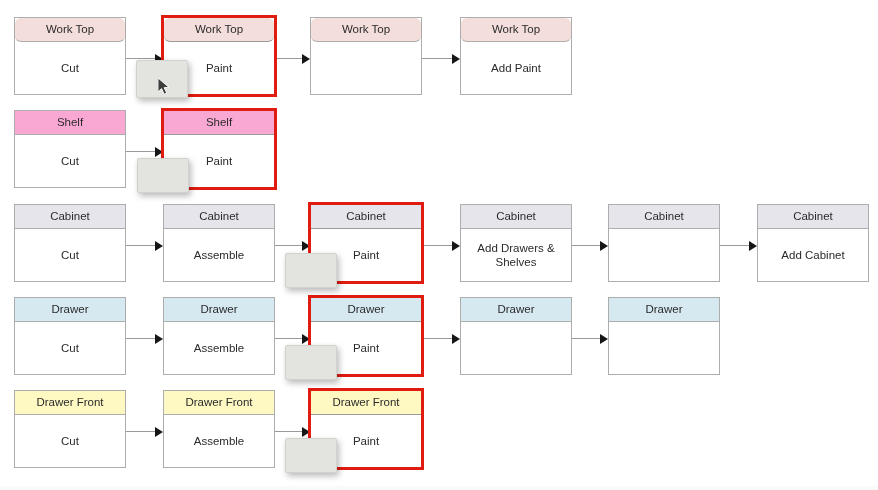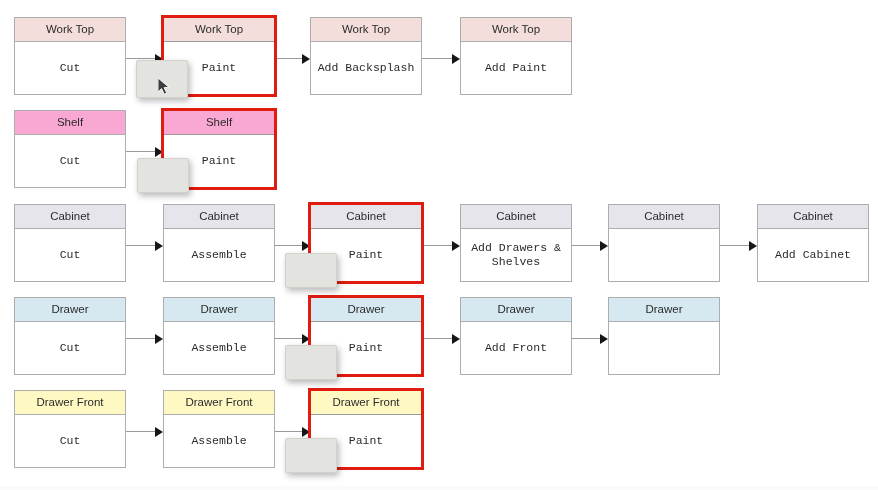--- a/index.html
+++ b/index.html
@@ -54,25 +54,24 @@
     display: flex;
     align-items: center;
     justify-content: center;
     text-align: center;
     font-size: 11.5px;
     color: #2b2b2b;
     line-height: 14px;
     padding: 2px 5px;
     box-sizing: border-box;
     background: #ffffff;
-    font-family: Liberation Mono, monospace;
-  }
-
-  
-  .hdr-worktop     { background: #f3dedb; }
+  }
+
+  
+  .hdr-worktop     { background: #f3dedb; border-radius: 6px; }
   .hdr-shelf       { background: #f9a8d4; }
   .hdr-cabinet     { background: #e7e5ec; }
   .hdr-drawer      { background: #d6e8f0; }
   .hdr-drawerfront { background: #fef9c3; }
 
   
   .connector {
     position: absolute;
     height: 1px;
     background: #9a9a9a;
@@ -129,21 +128,20 @@
     <div class="connector" style="left: 126px; top: 58px; width: 30px;"></div>
     <div class="arrowhead" style="left: 155px; top: 54px;"></div>
     <div class="node selected" style="left: 161px; top: 15px; width: 116px; height: 82px;">
       <div class="node-header hdr-worktop">Work Top</div>
       <div class="node-body">Paint</div>
     </div>
     <div class="connector" style="left: 275px; top: 58px; width: 28px;"></div>
     <div class="arrowhead" style="left: 302px; top: 54px;"></div>
     <div class="node" style="left: 310px; top: 17px; width: 112px; height: 78px;">
       <div class="node-header hdr-worktop">Work Top</div>
-      <div class="node-body">Add Backsplash</div>
     </div>
     <div class="connector" style="left: 422px; top: 58px; width: 31px;"></div>
     <div class="arrowhead" style="left: 452px; top: 54px;"></div>
     <div class="node" style="left: 460px; top: 17px; width: 112px; height: 78px;">
       <div class="node-header hdr-worktop">Work Top</div>
       <div class="node-body">Add Paint</div>
     </div>
     <div class="node" style="left: 14px; top: 110px; width: 112px; height: 78px;">
       <div class="node-header hdr-shelf">Shelf</div>
       <div class="node-body">Cut</div>
@@ -200,21 +198,20 @@
     <div class="connector" style="left: 275px; top: 338px; width: 28px;"></div>
     <div class="arrowhead" style="left: 302px; top: 334px;"></div>
     <div class="node selected" style="left: 308px; top: 295px; width: 116px; height: 82px;">
       <div class="node-header hdr-drawer">Drawer</div>
       <div class="node-body">Paint</div>
     </div>
     <div class="connector" style="left: 422px; top: 338px; width: 31px;"></div>
     <div class="arrowhead" style="left: 452px; top: 334px;"></div>
     <div class="node" style="left: 460px; top: 297px; width: 112px; height: 78px;">
       <div class="node-header hdr-drawer">Drawer</div>
-      <div class="node-body">Add Front</div>
     </div>
     <div class="connector" style="left: 572px; top: 338px; width: 29px;"></div>
     <div class="arrowhead" style="left: 600px; top: 334px;"></div>
     <div class="node" style="left: 608px; top: 297px; width: 112px; height: 78px;">
       <div class="node-header hdr-drawer">Drawer</div>
     </div>
     <div class="node" style="left: 14px; top: 390px; width: 112px; height: 78px;">
       <div class="node-header hdr-drawerfront">Drawer Front</div>
       <div class="node-body">Cut</div>
     </div>

